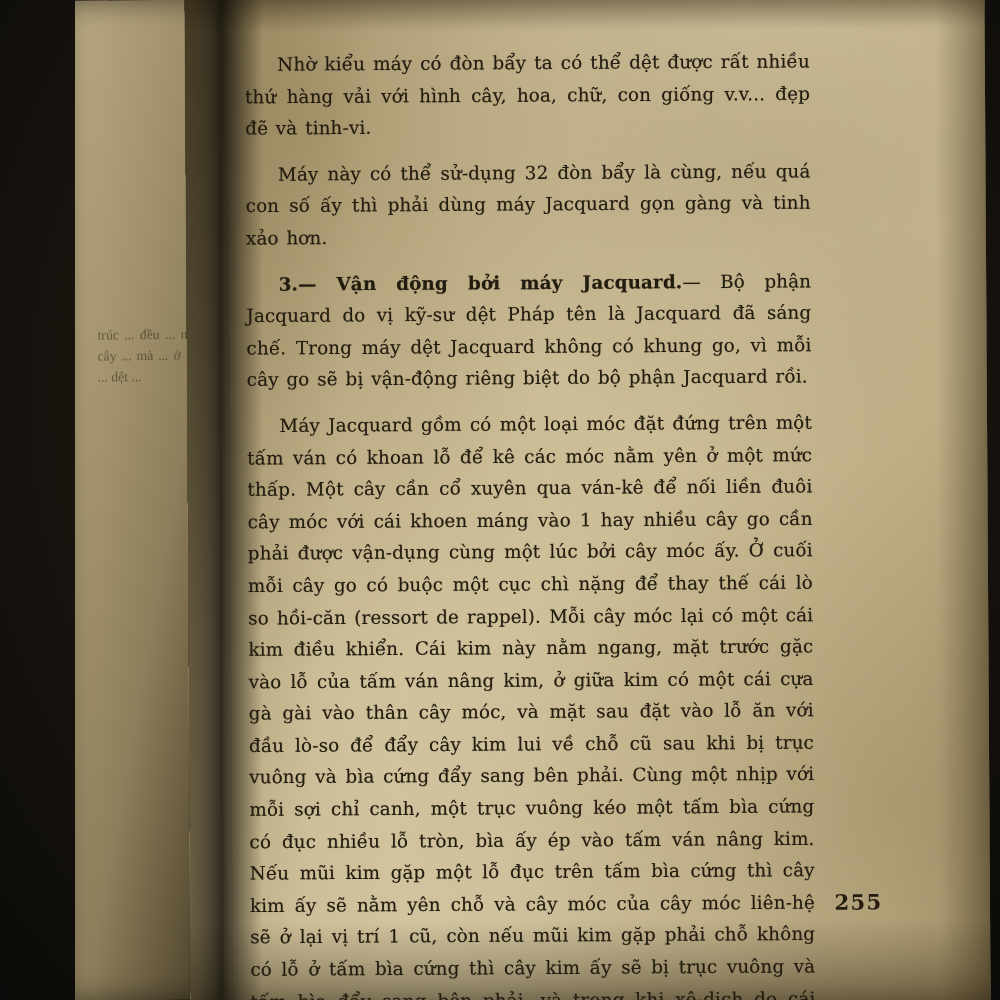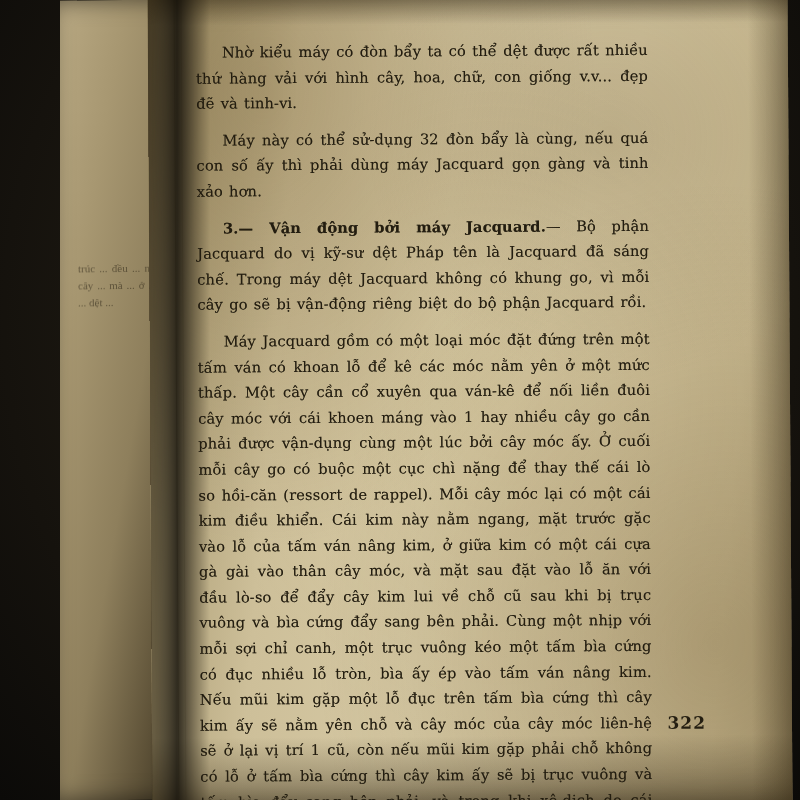--- a/index.html
+++ b/index.html
@@ -179,17 +179,17 @@
     <div class="text-col">
       <p>Nhờ kiểu máy có đòn bẩy ta có thể dệt được rất nhiều thứ hàng vải với hình cây, hoa, chữ, con giống v.v... đẹp đẽ và tinh-vi.</p>
       <div class="para-gap"></div>
       <p>Máy này có thể sử-dụng 32 đòn bẩy là cùng, nếu quá con số ấy thì phải dùng máy Jacquard gọn gàng và tinh xảo hơn.</p>
       <div class="para-gap"></div>
       <p><span class="section-head">3.— Vận động bởi máy Jacquard.</span><span>— Bộ phận Jacquard do vị kỹ-sư dệt Pháp tên là Jacquard đã sáng chế. Trong máy dệt Jacquard không có khung go, vì mỗi cây go sẽ bị vận-động riêng biệt do bộ phận Jacquard rồi.</span></p>
       <div class="para-gap"></div>
       <p>Máy Jacquard gồm có một loại móc đặt đứng trên một tấm ván có khoan lỗ để kê các móc nằm yên ở một mức thấp. Một cây cần cổ xuyên qua ván-kê để nối liền đuôi cây móc với cái khoen máng vào 1 hay nhiều cây go cần phải được vận-dụng cùng một lúc bởi cây móc ấy. Ở cuối mỗi cây go có buộc một cục chì nặng để thay thế cái lò so hồi-căn (ressort de rappel). Mỗi cây móc lại có một cái kim điều khiển. Cái kim này nằm ngang, mặt trước gặc vào lỗ của tấm ván nâng kim, ở giữa kim có một cái cựa gà gài vào thân cây móc, và mặt sau đặt vào lỗ ăn với đầu lò-so để đẩy cây kim lui về chỗ cũ sau khi bị trục vuông và bìa cứng đẩy sang bên phải. Cùng một nhịp với mỗi sợi chỉ canh, một trục vuông kéo một tấm bìa cứng có đục nhiều lỗ tròn, bìa ấy ép vào tấm ván nâng kim. Nếu mũi kim gặp một lỗ đục trên tấm bìa cứng thì cây kim ấy sẽ nằm yên chỗ và cây móc của cây móc liên-hệ sẽ ở lại vị trí 1 cũ, còn nếu mũi kim gặp phải chỗ không có lỗ ở tấm bìa cứng thì cây kim ấy sẽ bị trục vuông và tấm bìa đẩy sang bên phải, và trong khi xê-dịch do cái cựa gà của cây kim sẽ đưa cái móc liên-hệ sang vị-trí 2 mới. Mỗi lần trục vuông ép tấm bìa vào các mũi kim thời một bộ phận</p>
     </div>
 
-    <div class="page-number">322</div>
+    <div class="page-number">255</div>
   </div>
 
   <div class="gutter"></div>
 </div>
 
 </body></html>

